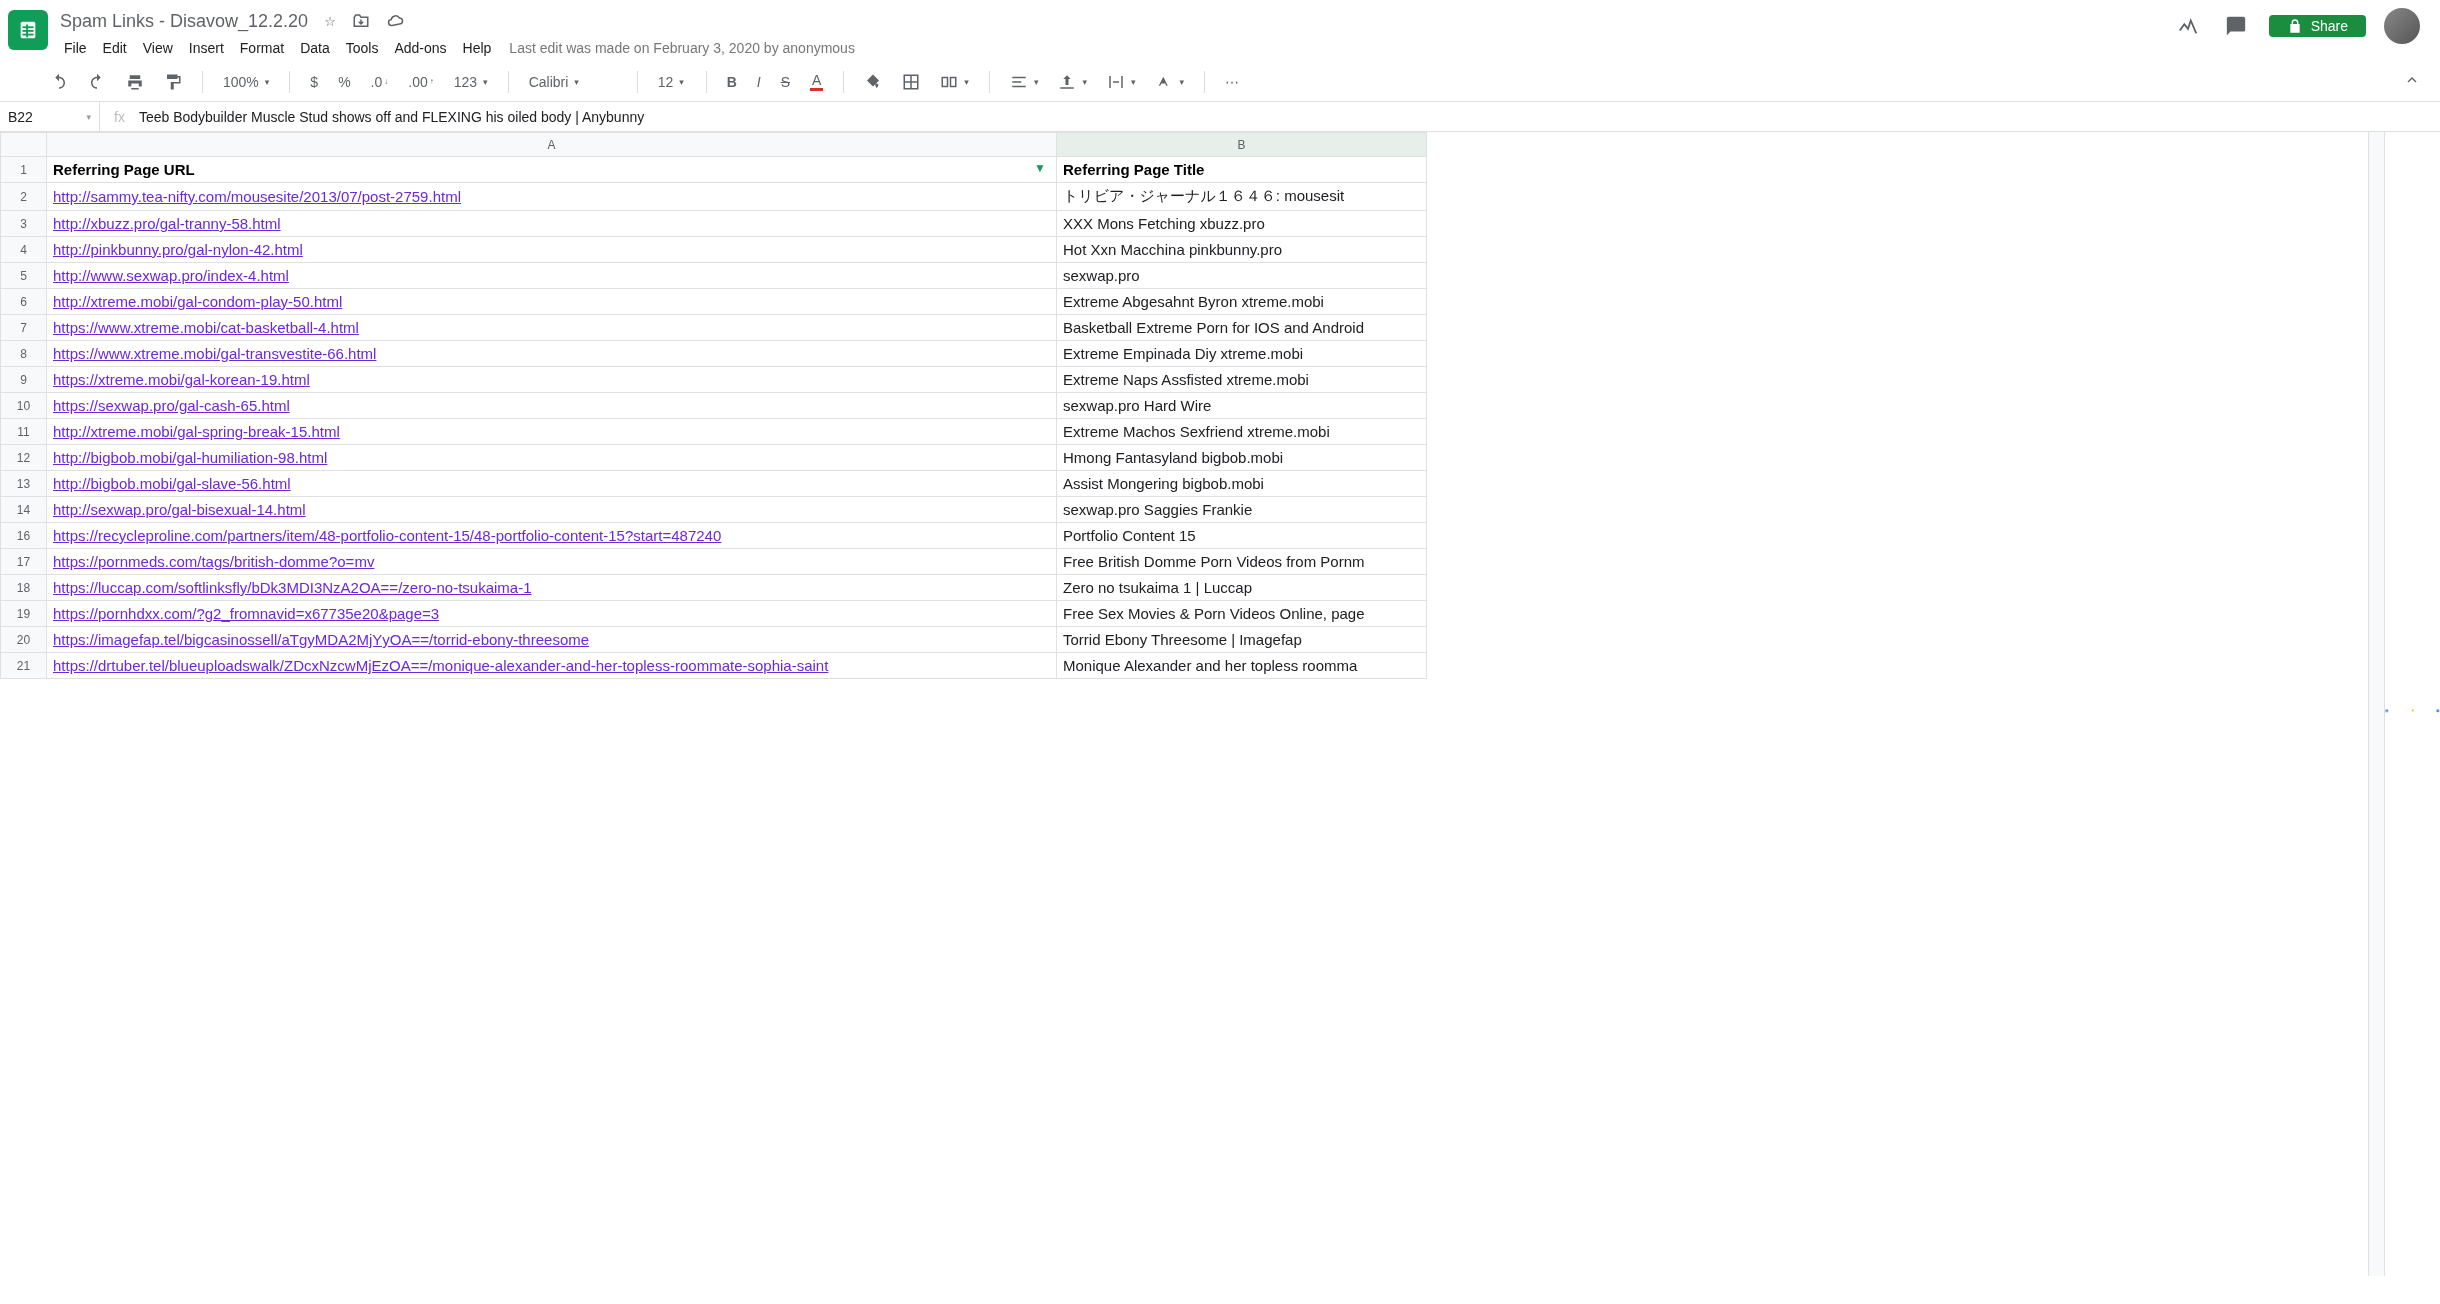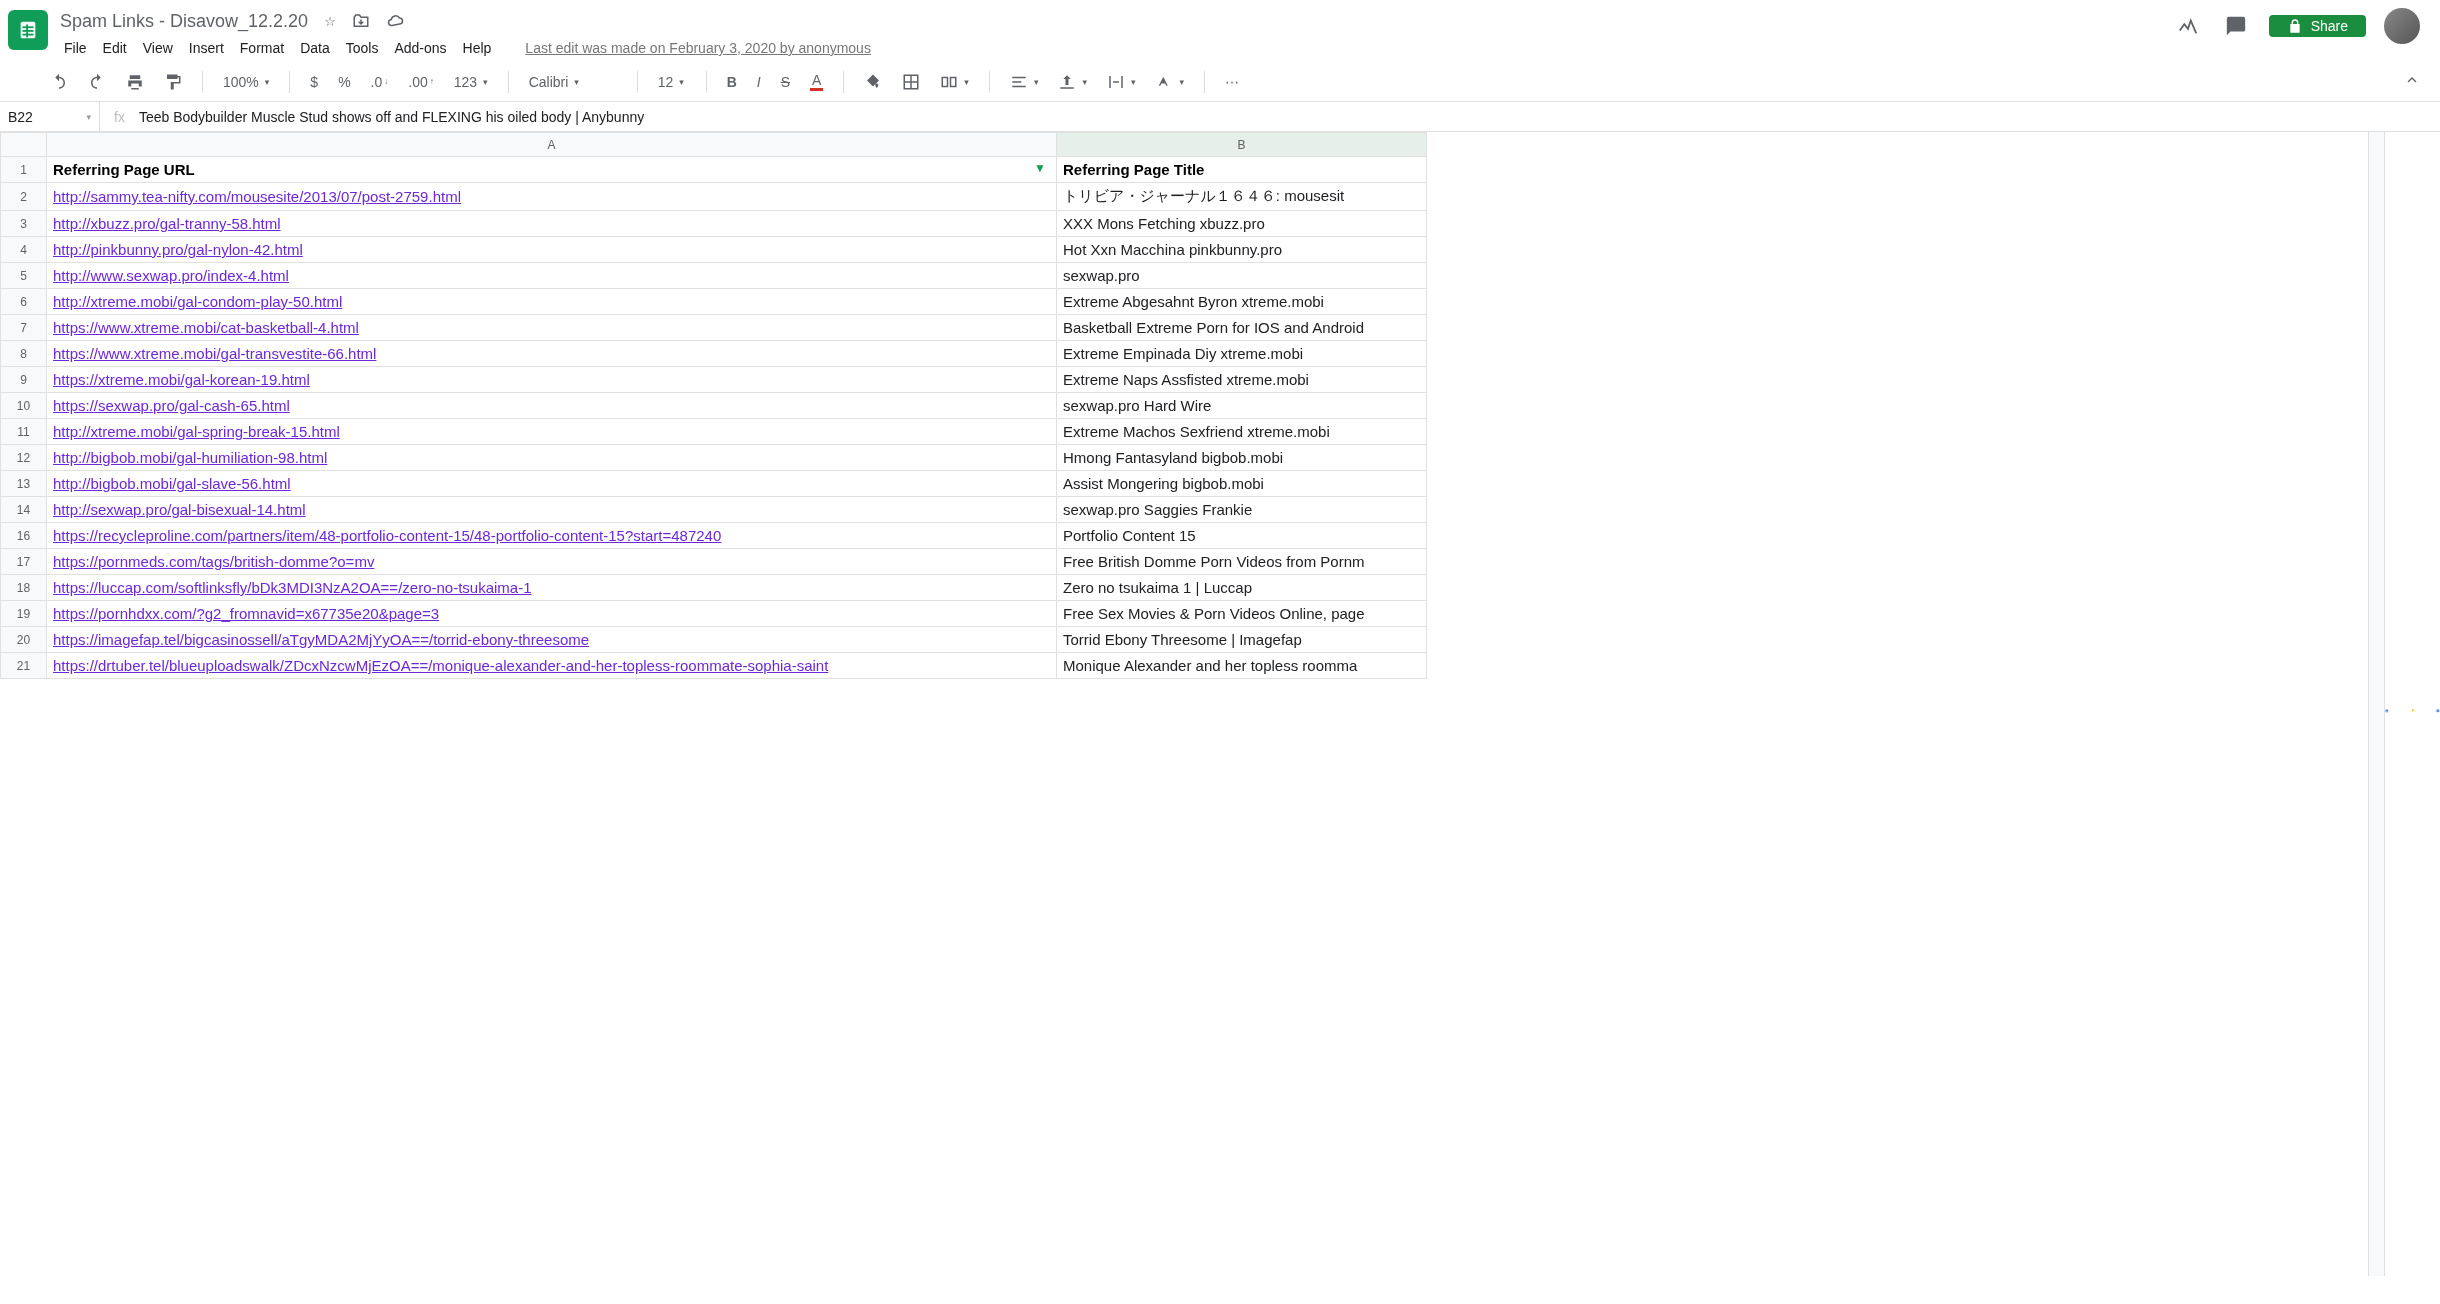--- a/index.html
+++ b/index.html
@@ -8,21 +8,21 @@
 
 .app-bar { display:flex; align-items:flex-start; padding:8px 12px 0 8px; height:64px; }
 .logo { width:40px; height:40px; background:#0f9d58; border-radius:6px; display:flex; align-items:center; justify-content:center; margin-right:8px; margin-top:2px;}
 .logo svg{width:22px;height:22px;}
 .title-area { flex:1; }
 .title-row { display:flex; align-items:center; gap:8px;}
 .doc-title { font-size:18px; color:#5f6368; padding:2px 4px;}
 .icon-btn { color:#5f6368; padding:4px; cursor:pointer; display:flex; align-items:center;}
 .menu-row { display:flex; gap:0; margin-top:2px;}
 .menu-item { font-size:14px; color:#202124; padding:4px 8px; cursor:pointer; border-radius:4px;}
-.last-edit { font-size:14px; color:#777; text-decoration:underline; margin-left:26px; padding:4px 0;}
+.last-edit { font-size:14px; color:#777; margin-left:10px; padding:4px 0;}
 .right-actions{display:flex;align-items:center;gap:18px;padding-right:8px;}
 .share-btn{background:#1a8e3e;color:#fff;border:none;border-radius:4px;font-size:14px;font-weight:500;padding:3px 18px;display:flex;align-items:center;gap:8px;cursor:pointer;}
 .avatar{width:36px;height:36px;border-radius:50%;background:linear-gradient(135deg,#888,#555);}
 
 
 .toolbar{display:flex;align-items:center;padding:4px 12px 6px 44px;border-bottom:1px solid #e0e0e0;gap:8px;}
 .toolbar .sep{width:1px;height:22px;background:#dadce0;margin:0 6px;}
 .tbtn{color:#5f6368;padding:4px 6px;cursor:pointer;border-radius:4px;display:flex;align-items:center;gap:2px;font-size:14px;}
 .tbtn svg{width:18px;height:18px;}
 .tdrop::after{content:"▾";font-size:9px;margin-left:4px;color:#5f6368;}

